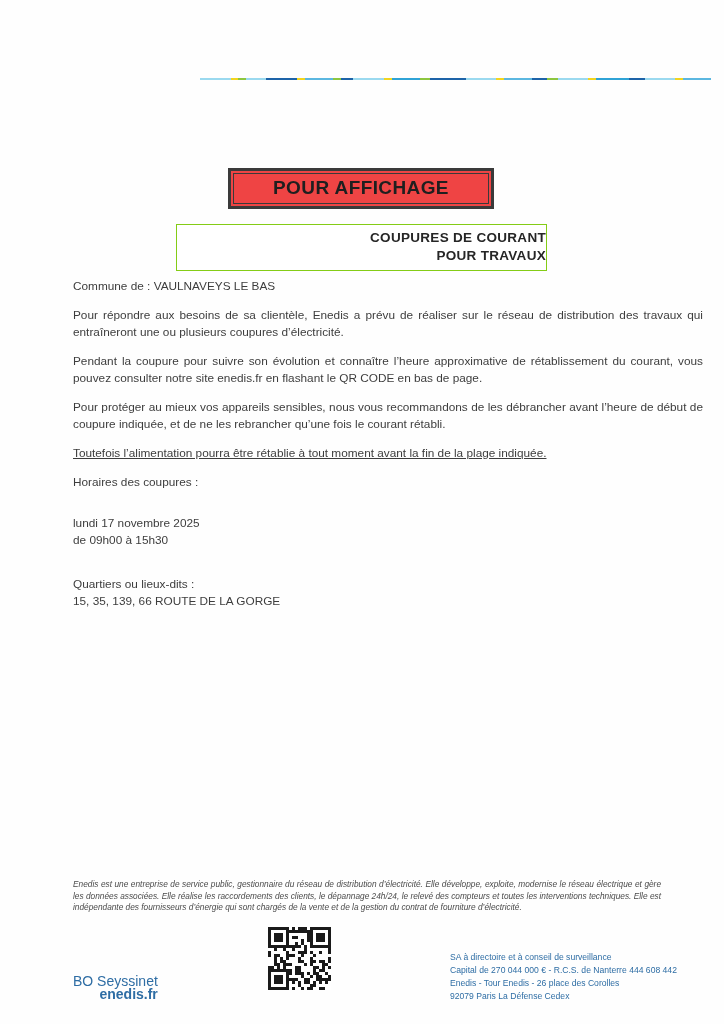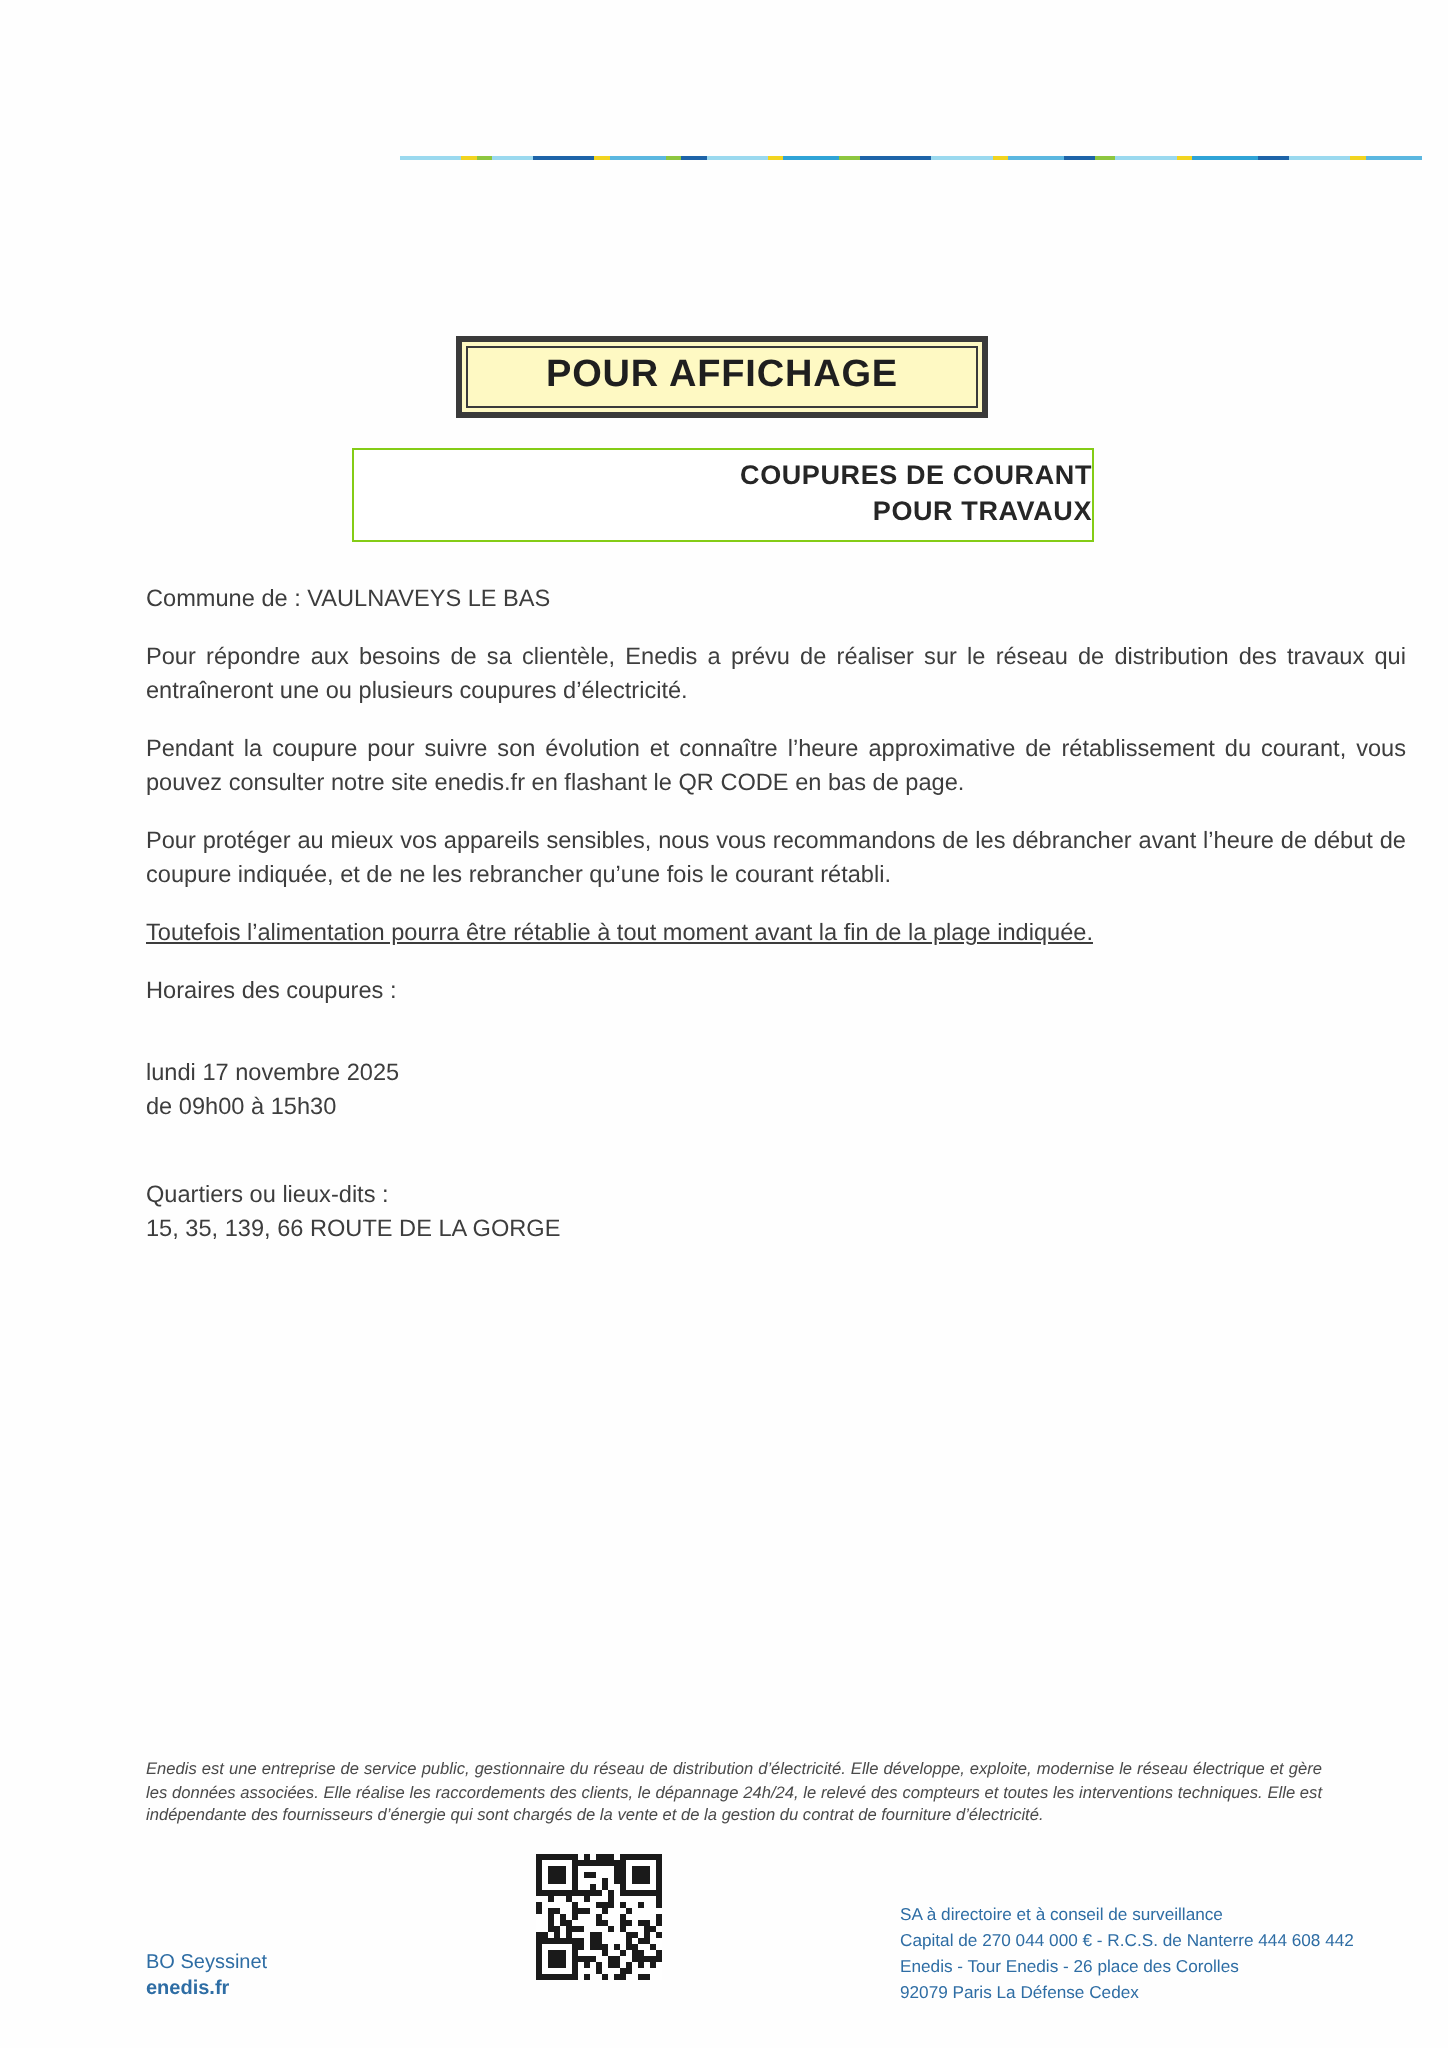--- a/index.html
+++ b/index.html
@@ -64,21 +64,21 @@
   }
 
   
   .stamp-outer {
     position: absolute;
     left: 228px;
     top: 168px;
     width: 256px;
     border: 3px solid #3a3a3a;
     padding: 2px;
-    background: #fef9c3;
+    background: #ef4444;
   }
   .stamp-inner {
     border: 1.5px solid #3a3a3a;
     text-align: center;
     padding: 3px 0 4px 0;
     font-size: 19px;
     font-weight: 700;
     color: #1f1f1f;
     letter-spacing: 0.4px;
   }
@@ -99,21 +99,21 @@
     font-weight: 700;
     color: #262626;
     line-height: 18px;
     letter-spacing: 0.3px;
   }
 
   
   .body-text {
     position: absolute;
     left: 73px;
-    top: 291px;
+    top: 278px;
     width: 630px;
     font-size: 11.8px;
     line-height: 17px;
     color: #3d3d3d;
   }
   .body-text p { margin: 0 0 12px 0; text-align: justify; }
   .body-text p.noj { text-align: left; }
   .underlined { text-decoration: underline; }
   .sched { margin-top: 24px; }
   .sched div { line-height: 17px; }
@@ -139,23 +139,24 @@
     top: 927px;
     width: 63px;
     height: 63px;
   }
   .qr svg { width: 100%; height: 100%; display: block; }
 
   .footer-left {
     position: absolute;
     left: 73px;
     top: 975px;
-    font-size: 10px;
+    font-size: 14px;
     line-height: 13px;
     color: #2e6da4;
+    text-align: right;
   }
   .footer-left .bold { font-weight: 700; }
 
   .footer-right {
     position: absolute;
     left: 450px;
     top: 951px;
     font-size: 8.6px;
     line-height: 13px;
     color: #2e6da4;

